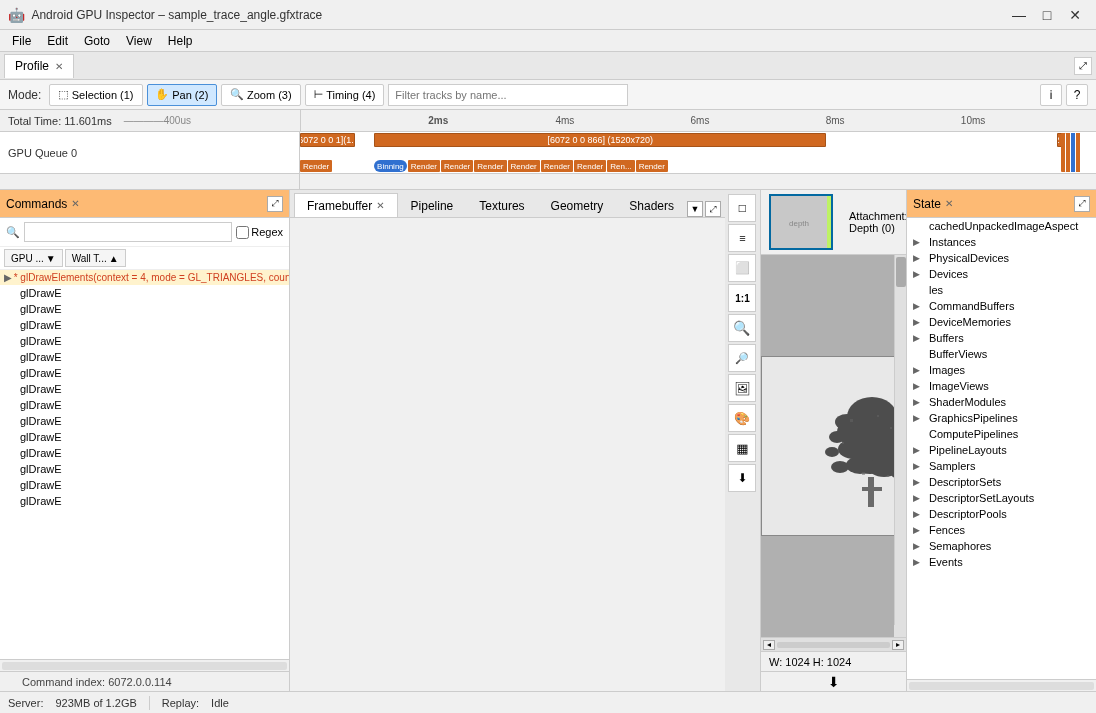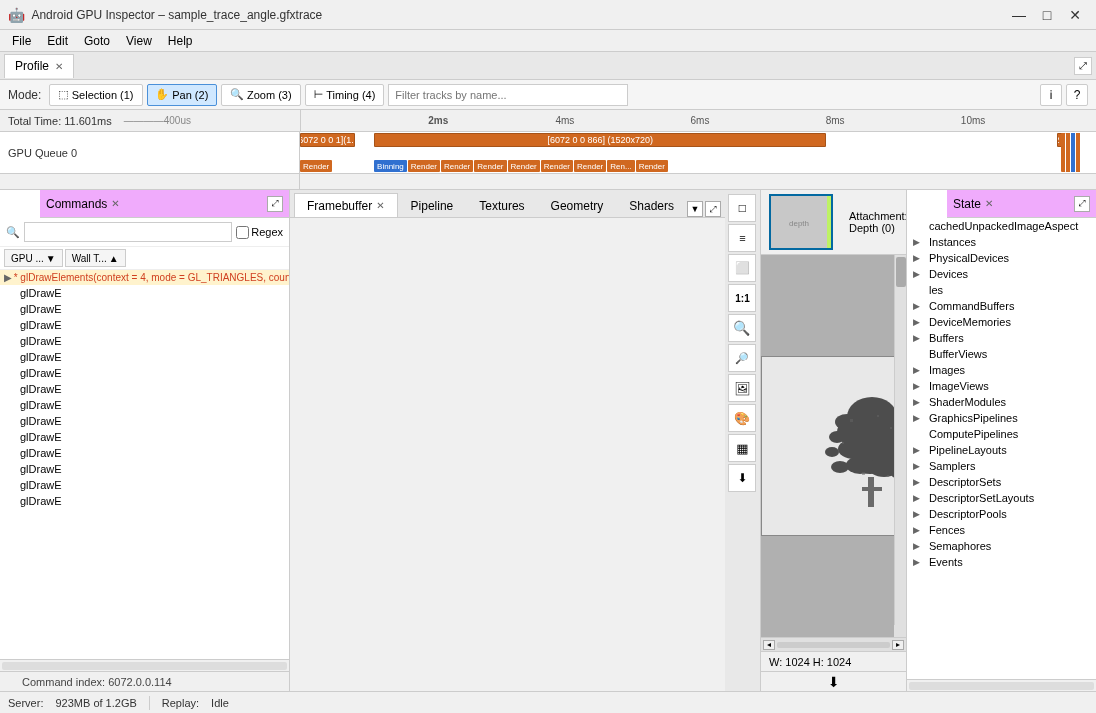--- a/index.html
+++ b/index.html
@@ -34,21 +34,21 @@
     .time-ruler-bar { height: 22px; background: #f0f0f0; display: flex; align-items: center; border-bottom: 1px solid #ccc; }
     .time-ruler { flex: 1; height: 100%; display: flex; align-items: center; position: relative; border-left: 1px solid #ccc; }
     
     
     .gpu-track { height: 40px; display: flex; align-items: center; border-bottom: 1px solid #ccc; background: white; }
     .track-label { width: 300px; padding: 0 8px; font-size: 11px; color: #333; border-right: 1px solid #ccc; height: 100%; display: flex; align-items: center; flex-shrink: 0; }
     .track-content { flex: 1; height: 100%; position: relative; overflow: hidden; }
     
     
     .commands-panel { width: 290px; display: flex; flex-direction: column; border-right: 1px solid #ccc; background: white; flex-shrink: 0; }
-    .panel-header { height: 28px; background: #f0abfc; display: flex; align-items: center; padding: 0 6px; border-bottom: 1px solid #ccc; gap: 4px; margin-left: 40px; }
+    .panel-header { height: 28px; background: #fdba74; display: flex; align-items: center; padding: 0 6px; border-bottom: 1px solid #ccc; gap: 4px; }
     .panel-title { font-size: 12px; font-weight: 500; }
     .panel-close { font-size: 10px; cursor: pointer; color: #666; }
     .panel-expand { width: 16px; height: 16px; border: 1px solid #aaa; background: white; cursor: pointer; display: flex; align-items: center; justify-content: center; font-size: 9px; margin-left: auto; }
     .search-bar { padding: 4px 6px; display: flex; align-items: center; gap: 4px; border-bottom: 1px solid #eee; }
     .search-input { flex: 1; height: 20px; border: 1px solid #ccc; padding: 0 4px; font-size: 11px; }
     .search-icon { font-size: 11px; color: #999; }
     .regex-check { display: flex; align-items: center; gap: 2px; font-size: 11px; }
     .sub-toolbar { display: flex; align-items: center; padding: 2px 4px; border-bottom: 1px solid #eee; gap: 2px; }
     .sub-btn { padding: 1px 6px; border: 1px solid #ccc; background: #f5f5f5; font-size: 10px; cursor: pointer; height: 18px; display: flex; align-items: center; gap: 2px; }
     .command-list { flex: 1; overflow-y: auto; font-size: 11px; }
@@ -150,21 +150,21 @@
   <div class="track-content" style="flex:1; position:relative; overflow:hidden; height:100%;">
 
     <div class="track-block" style="position:absolute; top:1px; height:14px; left:0%; width:7%; background:#d06820; font-size:9px; display:flex; align-items:center; justify-content:center; color:white; overflow:hidden; white-space:nowrap; border-radius:1px;">[6072 0 0 1](1...</div>
     <div class="track-block" style="position:absolute; top:1px; height:14px; left:9.5%; width:58%; background:#d06820; font-size:9px; display:flex; align-items:center; justify-content:center; color:white; overflow:hidden; white-space:nowrap; border-radius:1px;">[6072 0 0 866] (1520x720)</div>
     <div class="track-block" style="position:absolute; top:1px; height:14px; left:97%; width:3%; background:#d06820; font-size:9px; display:flex; align-items:center; justify-content:center; color:white; overflow:hidden; white-space:nowrap; border-radius:1px;">[6072 0 0 552...</div>
 
     <div style="position:absolute; bottom:1px; height:12px; left:0%; display:flex; gap:1px;">
       <div style="background:#d06820; color:white; font-size:8px; padding:0 3px; display:flex; align-items:center; border-radius:1px;">Render</div>
     </div>
     <div style="position:absolute; bottom:1px; height:12px; left:9.5%; display:flex; gap:1px;">
-      <div style="background:#3070d0; color:white; font-size:8px; padding:4px 3px; display:flex; align-items:center; border-radius:1px;">Binning</div>
+      <div style="background:#3070d0; color:white; font-size:8px; padding:4px 3px; display:flex; align-items:center; border-radius:6px;">Binning</div>
       <div style="background:#d06820; color:white; font-size:8px; padding:0 3px; display:flex; align-items:center; border-radius:1px;">Render</div>
       <div style="background:#d06820; color:white; font-size:8px; padding:0 3px; display:flex; align-items:center; border-radius:1px;">Render</div>
       <div style="background:#d06820; color:white; font-size:8px; padding:0 3px; display:flex; align-items:center; border-radius:1px;">Render</div>
       <div style="background:#d06820; color:white; font-size:8px; padding:0 3px; display:flex; align-items:center; border-radius:1px;">Render</div>
       <div style="background:#d06820; color:white; font-size:8px; padding:0 3px; display:flex; align-items:center; border-radius:1px;">Render</div>
       <div style="background:#d06820; color:white; font-size:8px; padding:0 3px; display:flex; align-items:center; border-radius:1px;">Render</div>
       <div style="background:#d06820; color:white; font-size:8px; padding:0 3px; display:flex; align-items:center; border-radius:1px;">Ren...</div>
       <div style="background:#d06820; color:white; font-size:8px; padding:0 3px; display:flex; align-items:center; border-radius:1px;">Render</div>
     </div>
 

